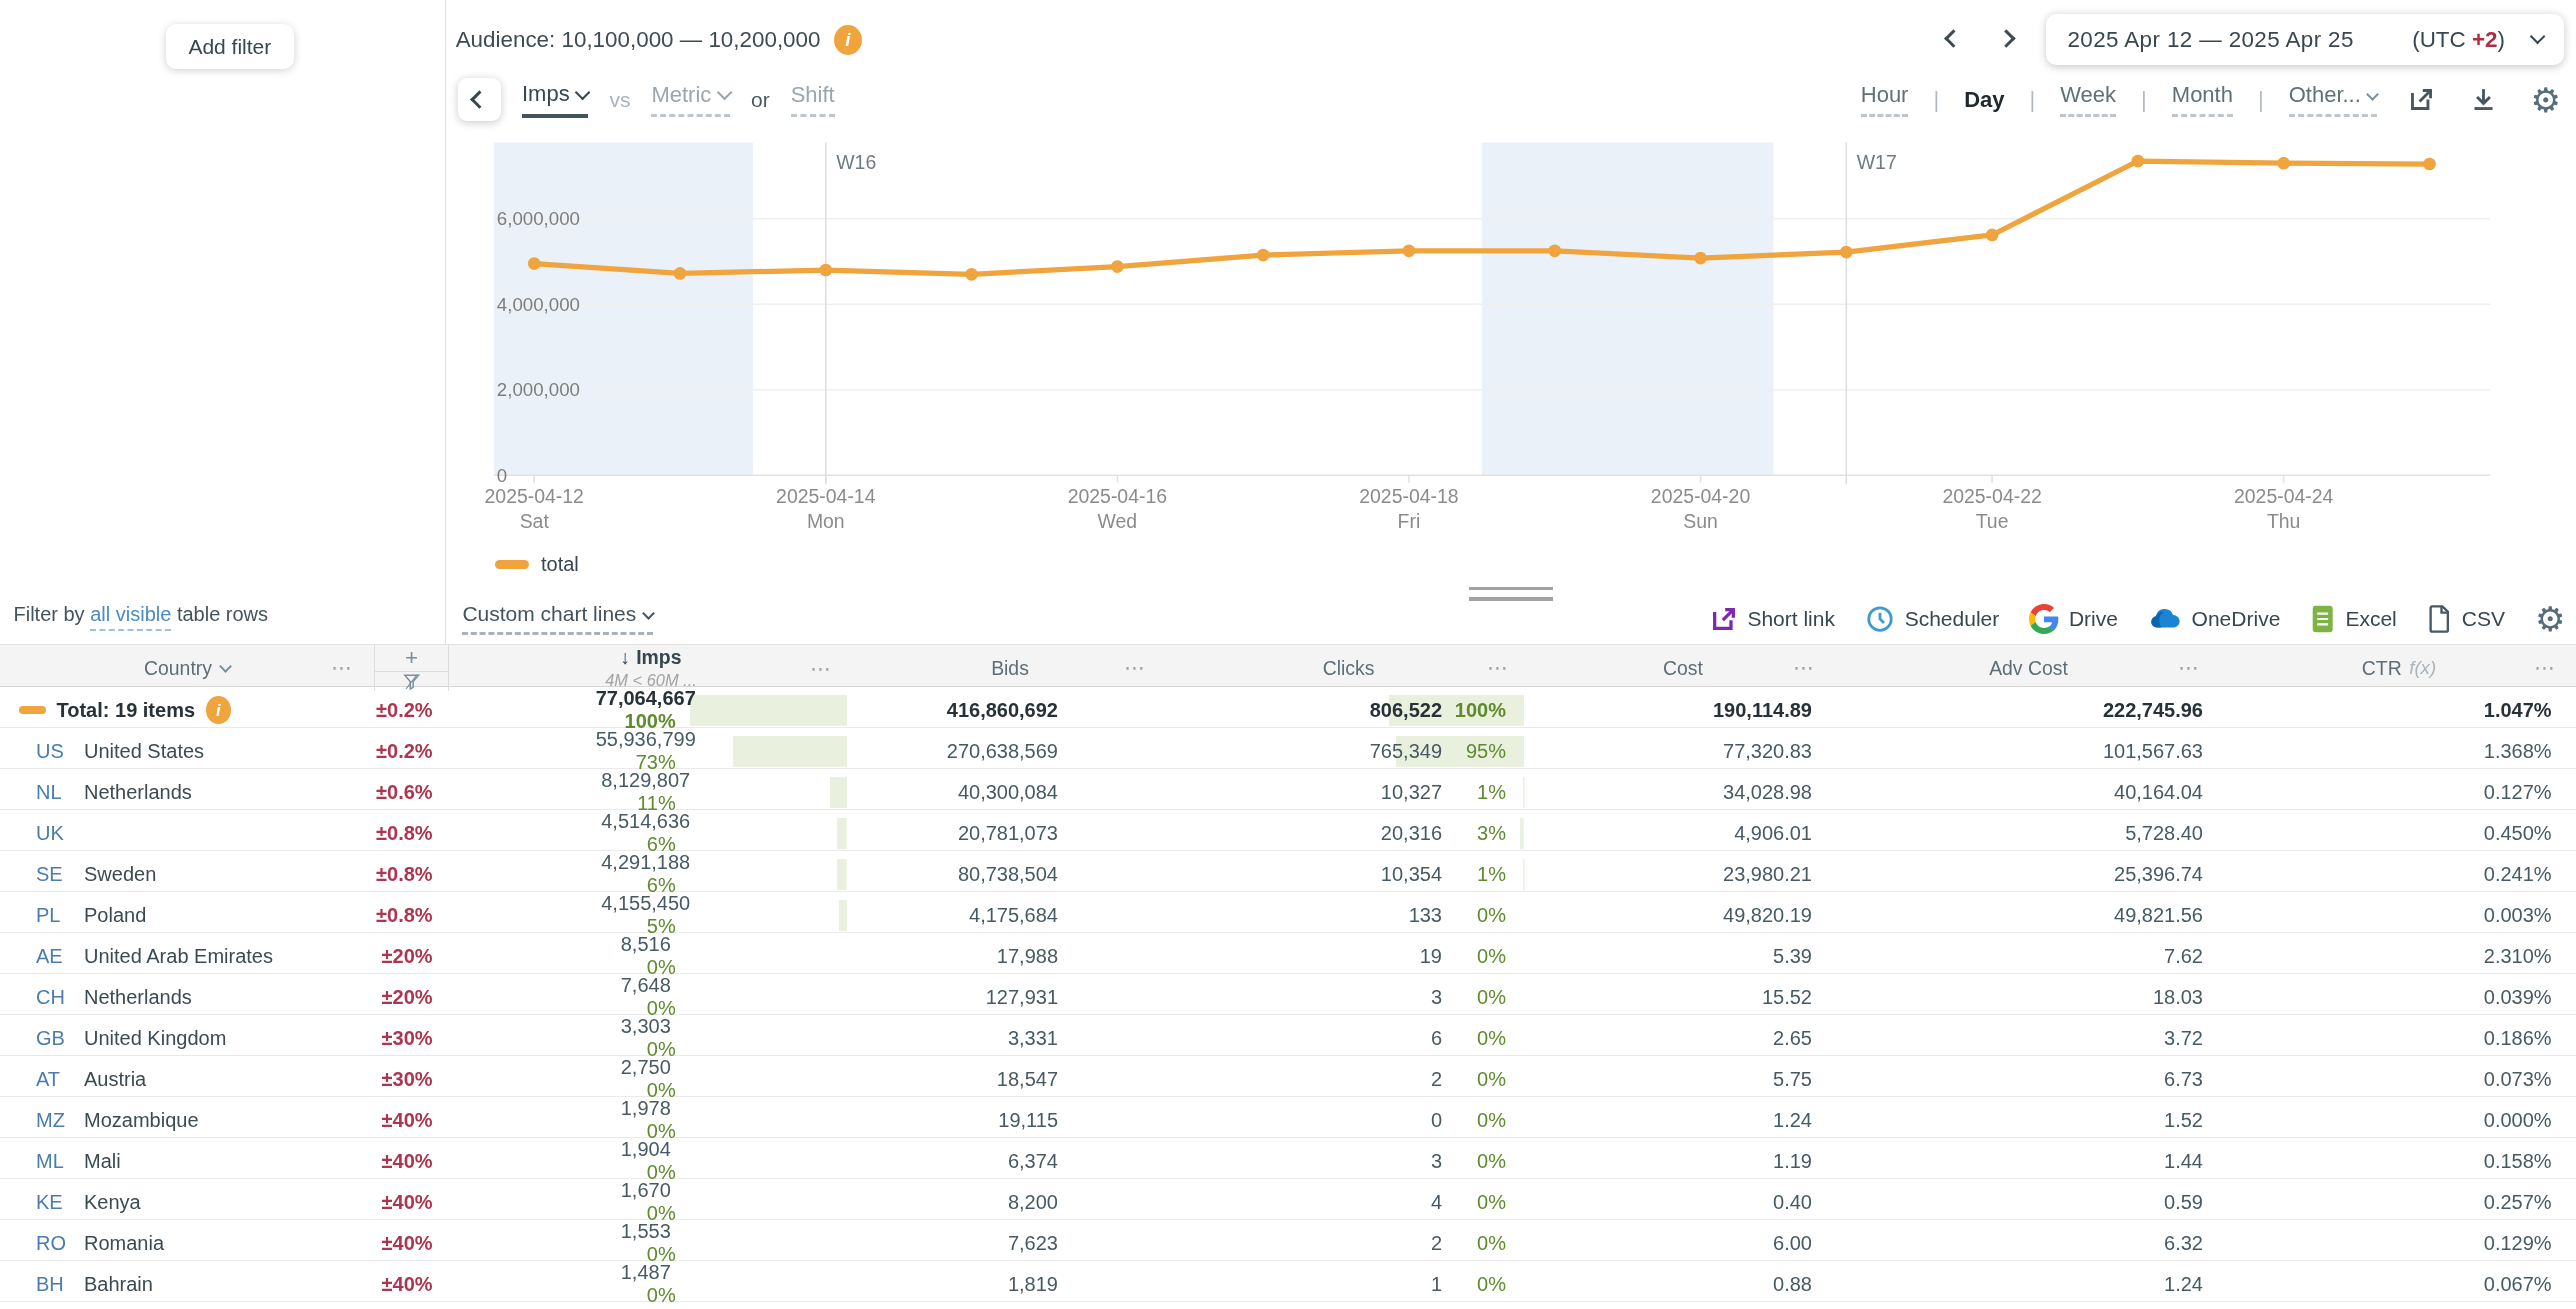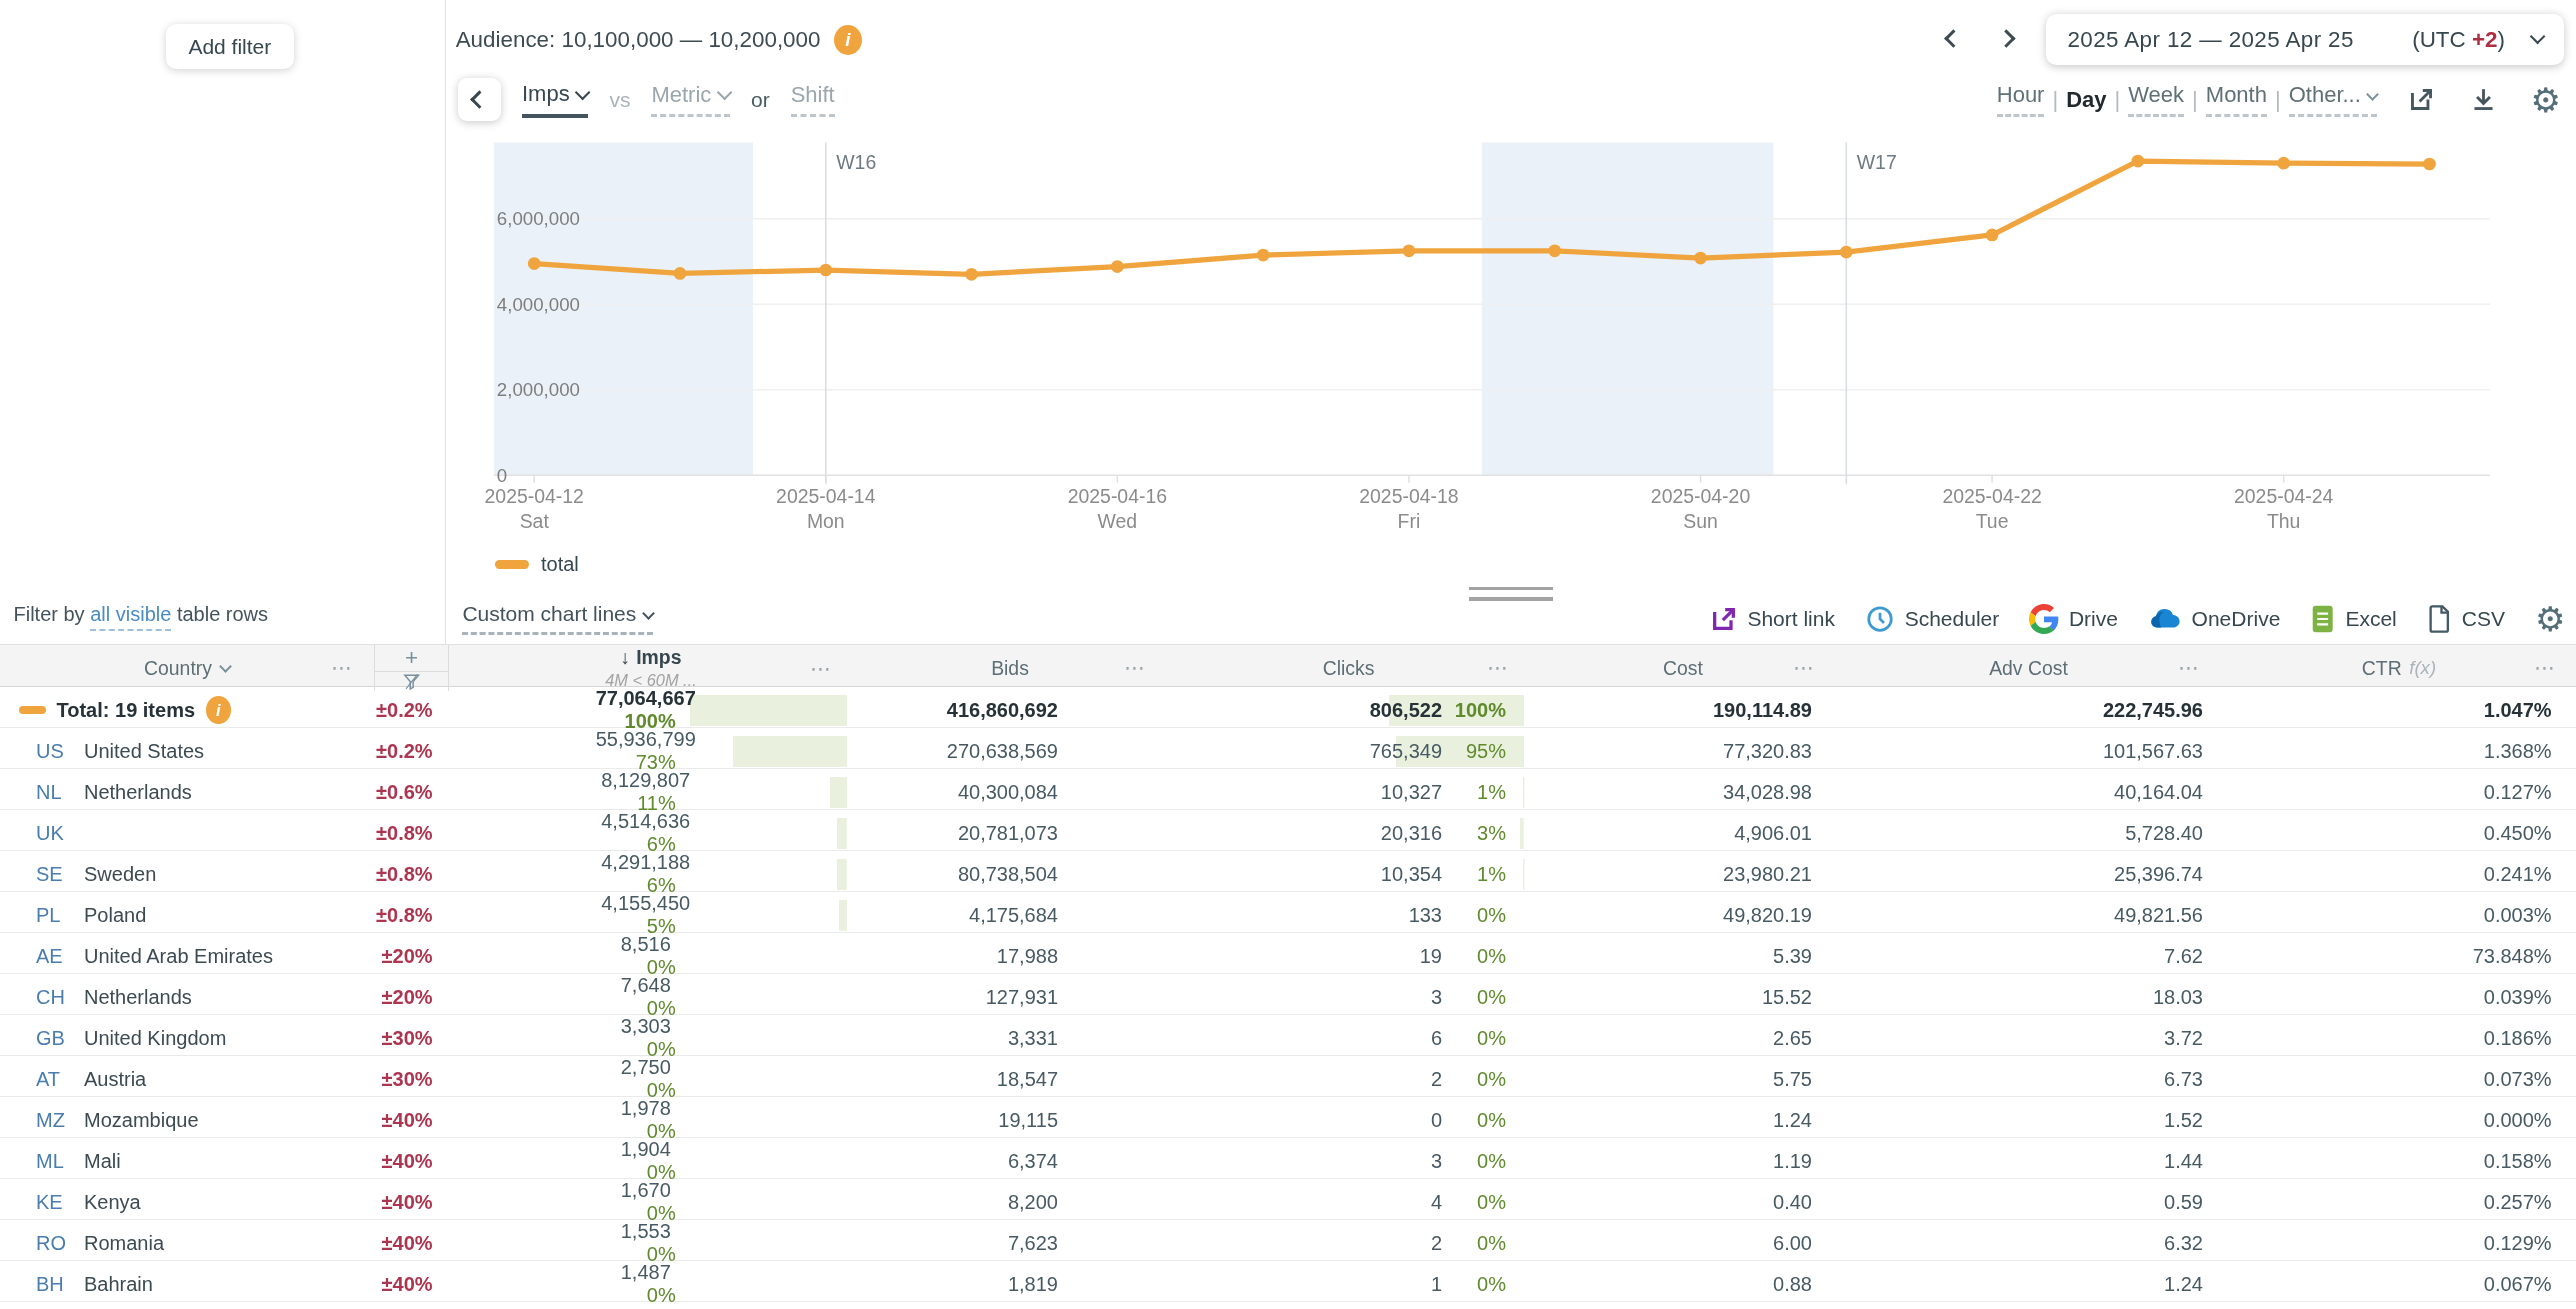--- a/index.html
+++ b/index.html
@@ -37,21 +37,21 @@
   .hr2-left { display:flex; align-items:center; gap:21px; }
   .back-card { width:43px; height:43px; background:#fff; border:none; border-radius:9px;
     box-shadow:0 1.5px 9px rgba(0,0,0,.2); display:flex; align-items:center; justify-content:center;
     color:#37474f; cursor:pointer; }
   .mtab { font-size:22px; padding-bottom:6.7px; cursor:pointer; white-space:nowrap; }
   .mtab.active { color:#37474f; border-bottom:4.5px solid #44545c; }
   .mtab.ghost { color:#9aa6ad; border-bottom:3px dashed #bcc6cc; }
   .mjoin { font-size:21px; }
   .mjoin.lite { color:#a9b4ba; } .mjoin.dark { color:#4b5b63; }
   .hr2-right { display:flex; align-items:center; gap:25.4px; }
-  .gran { display:flex; align-items:center; gap:8px; font-size:22px; white-space:nowrap; }
+  .gran { display:flex; align-items:center; gap:25px; font-size:22px; white-space:nowrap; }
   .gran .g { color:#5f7077; padding-bottom:5.2px; border-bottom:3px dashed #bcc6cc; cursor:pointer; }
   .gran .g.sel { color:#20292e; font-weight:700; border-bottom:none; padding-bottom:0; }
   .gran .sep { color:#b3bbc0; }
   .icon-btn { background:none; border:none; padding:3px; color:#46565e; cursor:pointer; display:flex; align-items:center; }
   .gear-glyph { font-size:34px; line-height:1; color:#546e7a; }
 
   
   #chart-svg { position:absolute; top:120px; left:0; }
   .legend { position:absolute; top:553px; left:49px; display:flex; align-items:center; gap:12px; }
   .legend .swatch { width:34px; height:8.2px; border-radius:4.5px; background:#f0a43e; }
@@ -536,21 +536,21 @@
         <span class="num">19</span>
         <span class="pct">0%</span>
       </div>
       <div class="tc c-cost">
         <span class="num">5.39</span>
       </div>
       <div class="tc c-adv">
         <span class="num">7.62</span>
       </div>
       <div class="tc c-ctr">
-        <span class="num">73.848%</span>
+        <span class="num">2.310%</span>
       </div>
     </div>
     <div class="trow grid">
       <div class="tc c-country">
         <span class="ccode">CH</span>
         <span class="cname">Netherlands</span>
       </div>
       <div class="tc c-tol">±20%</div>
       <div class="tc c-imps bar" style="--bar:0px">
         <span class="num">7,648</span>

